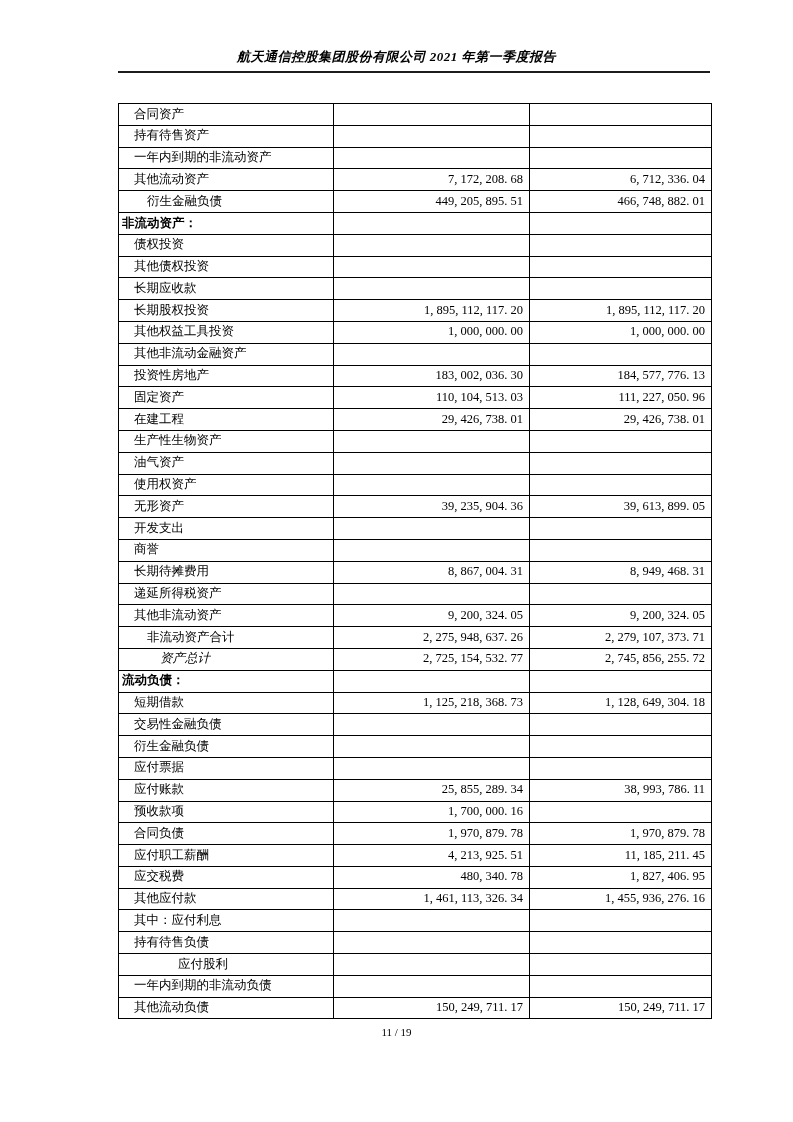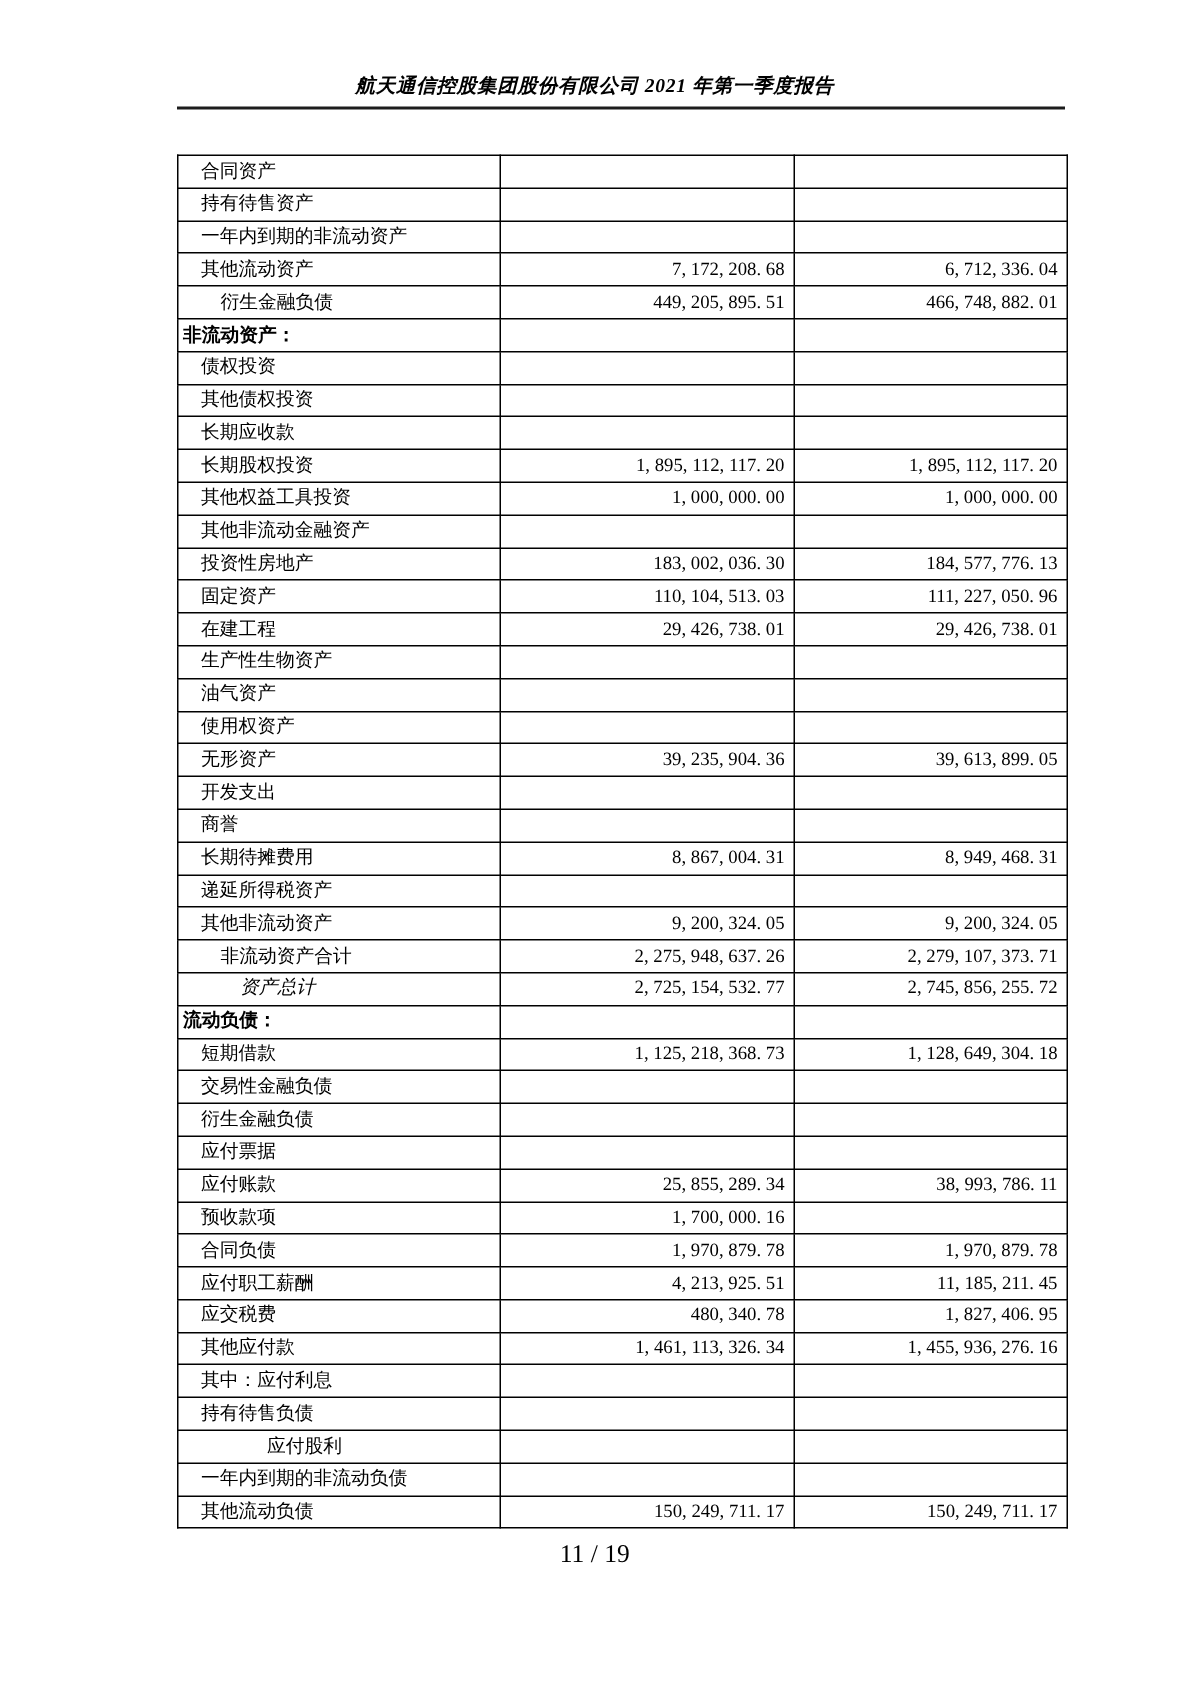--- a/index.html
+++ b/index.html
@@ -62,21 +62,21 @@
   .ind-item { padding-left: 15px; }
   .ind-subtotal { padding-left: 28px; }
   .ind-total { padding-left: 41px; font-style: italic; }
   .ind-deep { padding-left: 59px; }
   .page-footer {
     position: absolute;
     top: 1026px;
     left: 0;
     width: 793px;
     text-align: center;
-    font-size: 17px;
+    font-size: 11px;
   }
 </style>
 </head>
 <body>
 
 <div class="page-header">航天通信控股集团股份有限公司 2021 年第一季度报告</div>
 
 <div class="header-rule"></div>
 
 <table class="balance-sheet">

